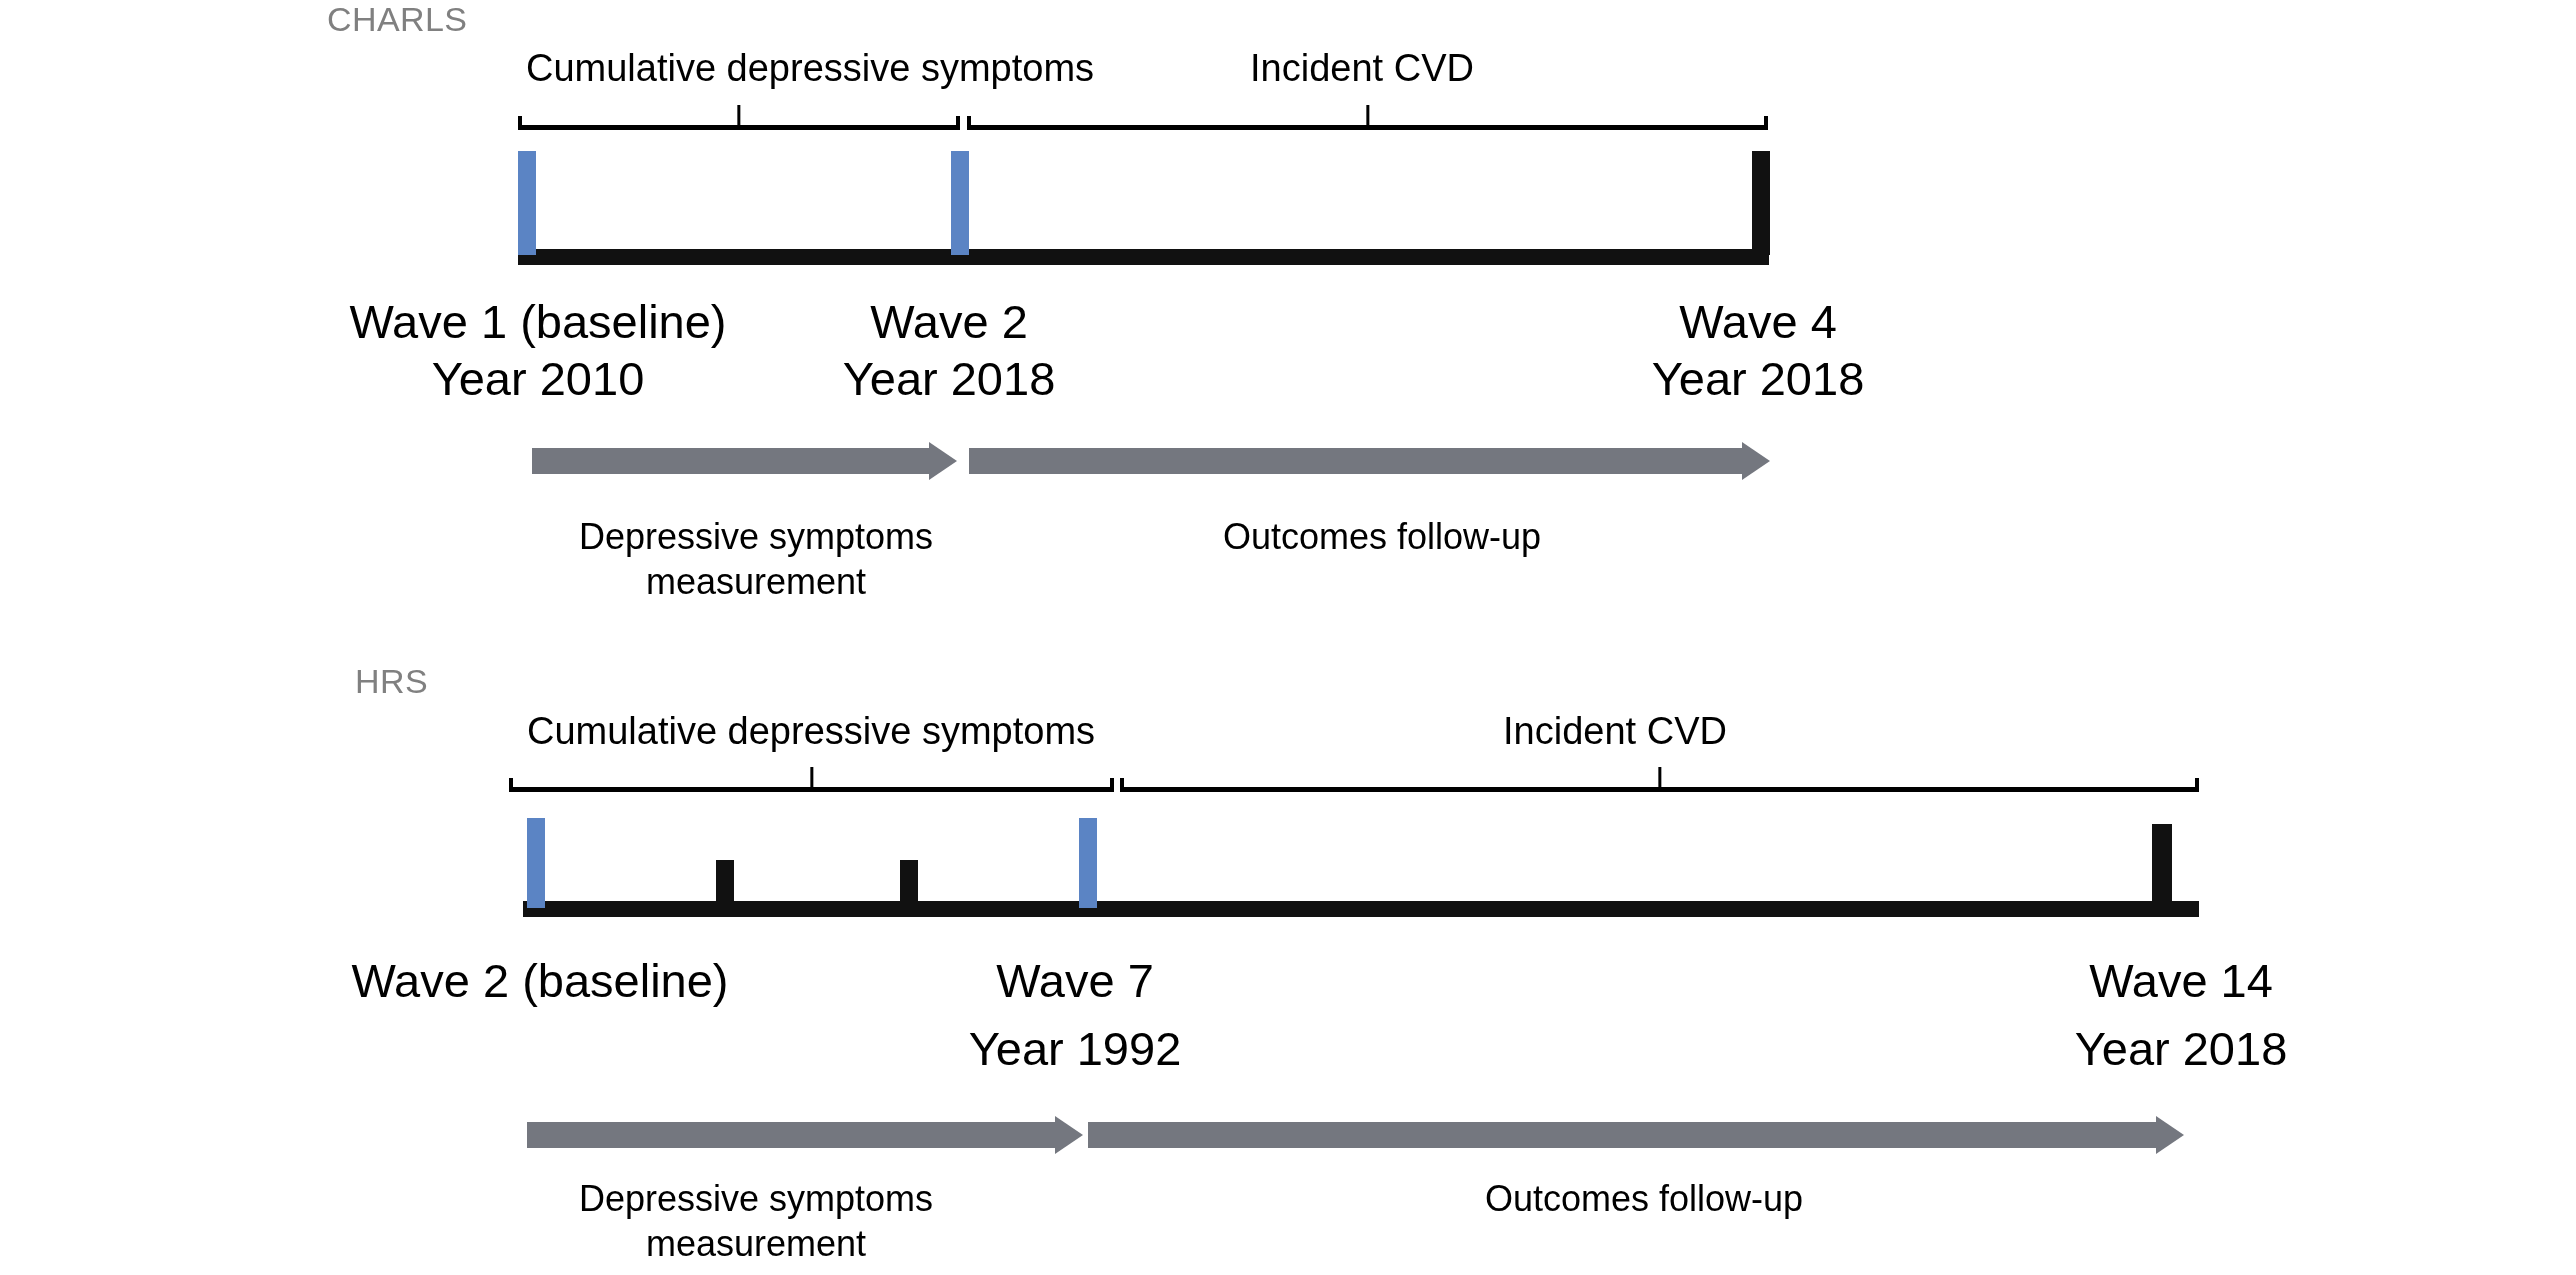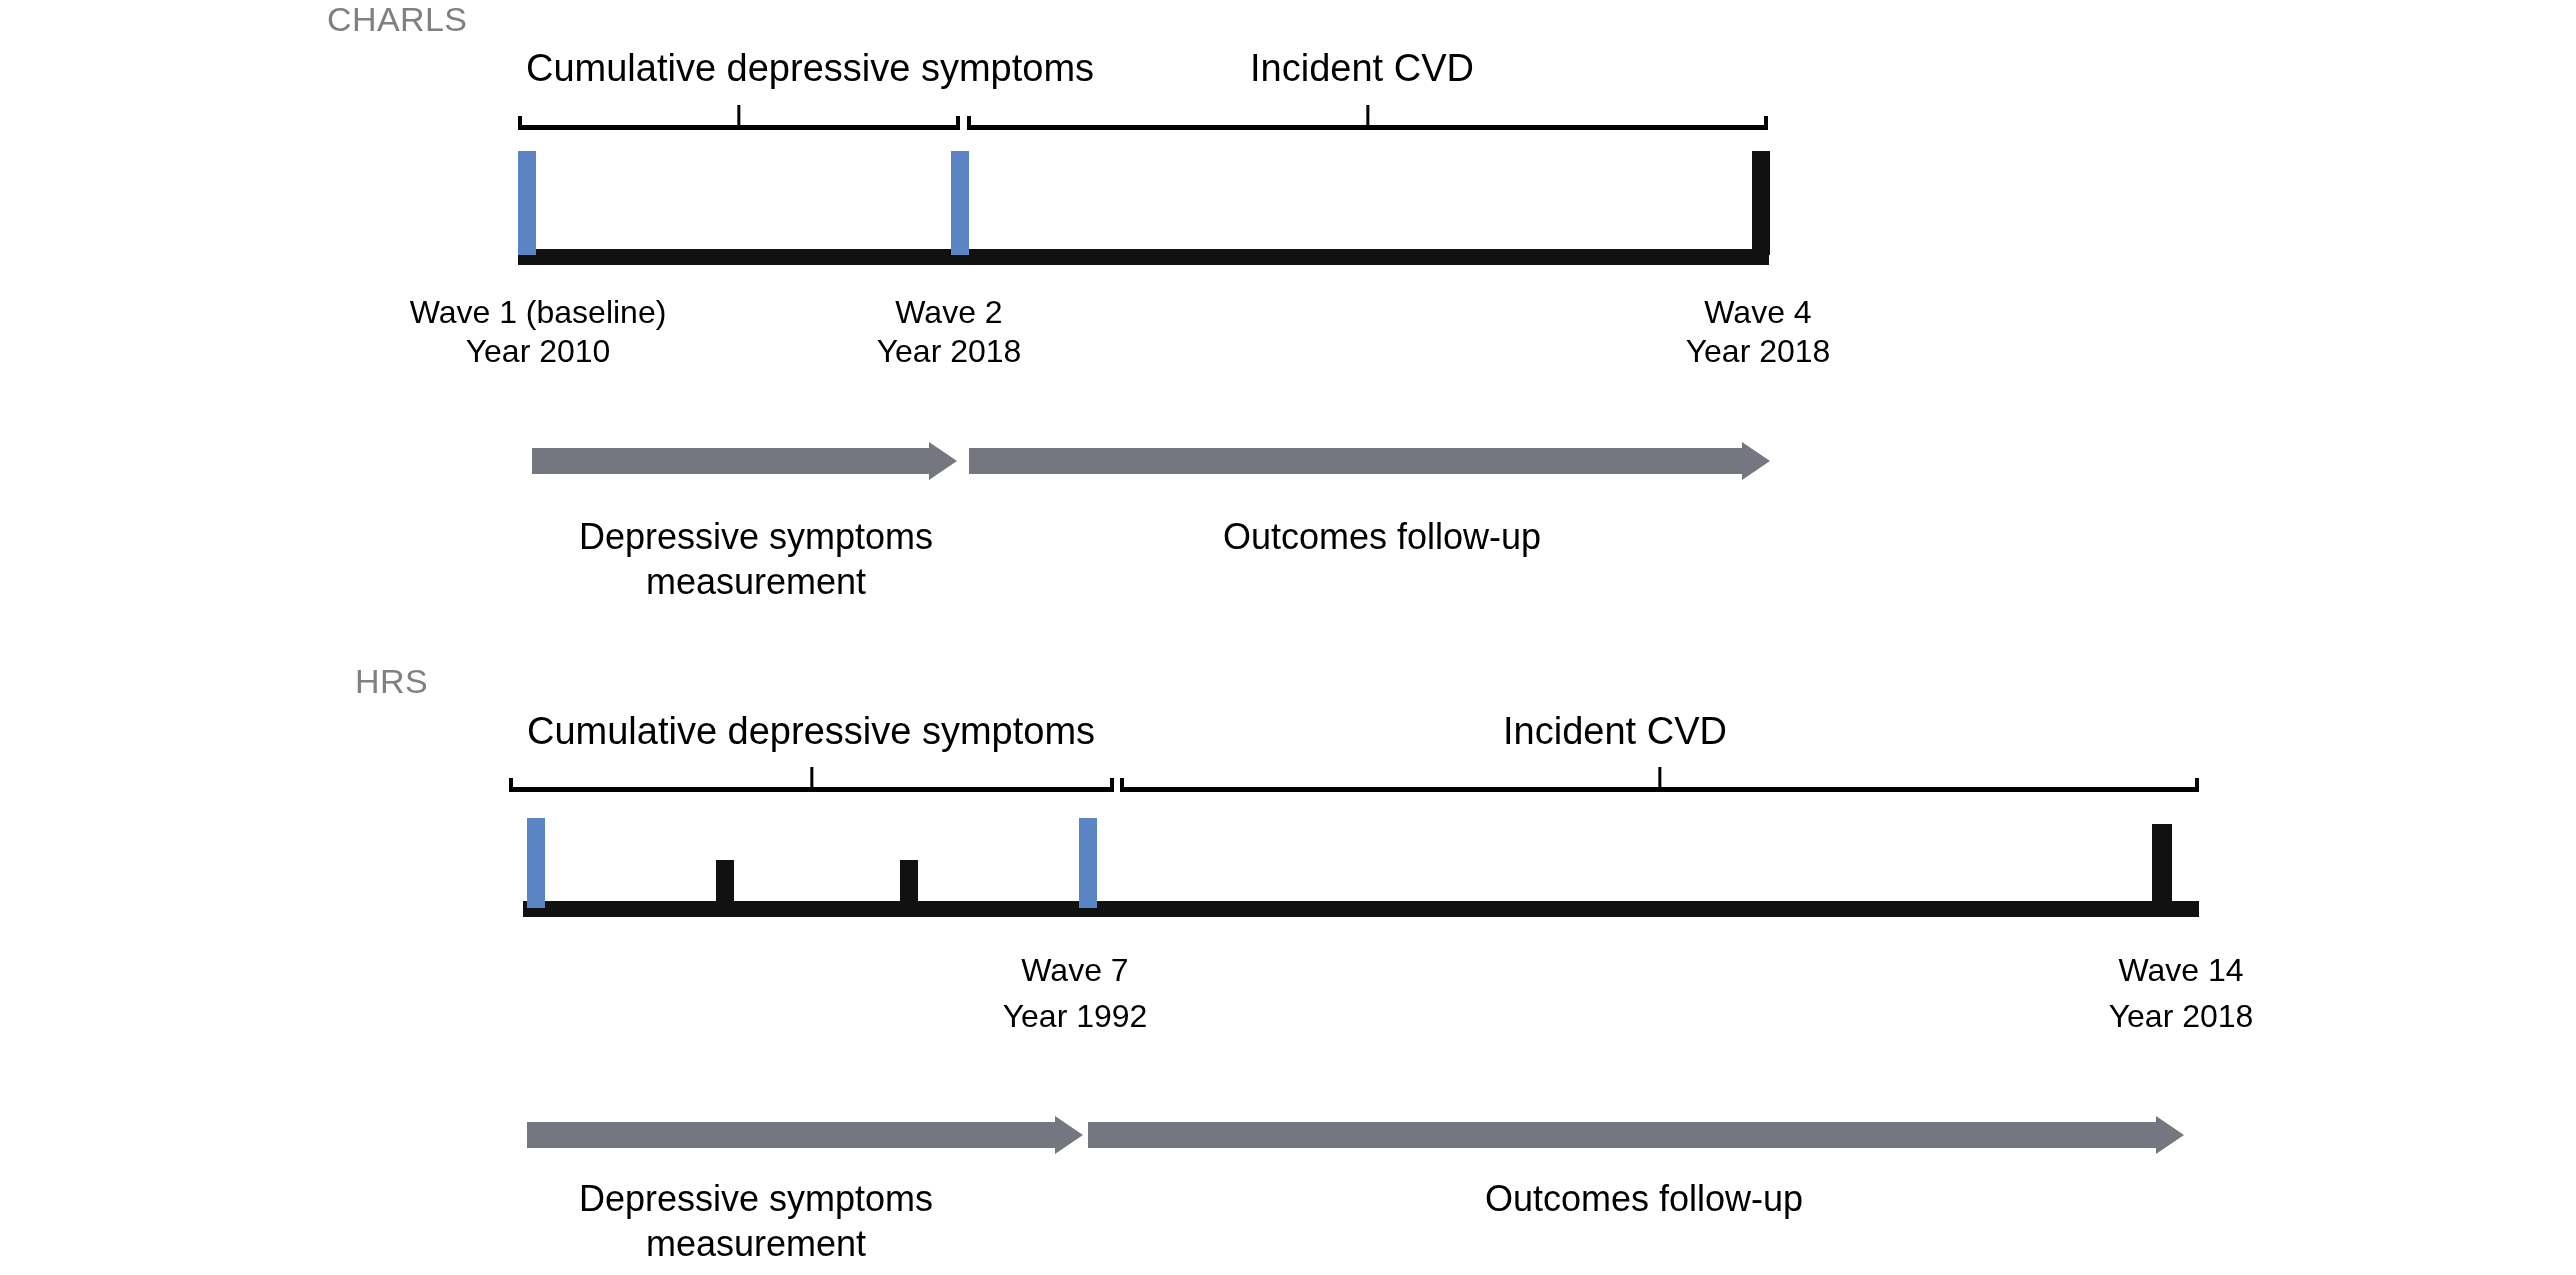--- a/index.html
+++ b/index.html
@@ -81,21 +81,21 @@
   .tick {
     position: absolute;
     bottom: 0;
   }
   .tick.blue  { background: #5b84c4; }
   .tick.black { background: #111111; }
 
   
   .wave-label {
     position: absolute;
-    font-size: 32px;
+    font-size: 47px;
     line-height: 1.22;
     color: #000000;
     text-align: center;
     transform: translateX(-50%);
     white-space: nowrap;
   }
   .wave-label .ln { display: block; }
 
   
   .arrow {
@@ -224,20 +224,21 @@
 
     <div class="rail" style="left:523px; top:901px; width:1676px; height:16.4px;"></div>
 
     <div class="tick blue" style="left:527px; top:818px; width:18px; height:90px;"></div>
     <div class="tick black" style="left:716px; top:860px; width:18px; height:47px;"></div>
     <div class="tick black" style="left:900px; top:860px; width:18px; height:47px;"></div>
     <div class="tick blue" style="left:1079px; top:818px; width:18px; height:90px;"></div>
     <div class="tick black" style="left:2152px; top:824px; width:19.6px; height:83px;"></div>
 
     <div class="wave-label" style="left:540px; top:947px; line-height:1.45;">
+      <span class="ln">Wave 2 (baseline)</span>
     </div>
 
     <div class="wave-label" style="left:1075px; top:947px; line-height:1.45;">
       <span class="ln">Wave 7</span>
       <span class="ln">Year 1992</span>
     </div>
 
     <div class="wave-label" style="left:2181px; top:947px; line-height:1.45;">
       <span class="ln">Wave 14</span>
       <span class="ln">Year 2018</span>

